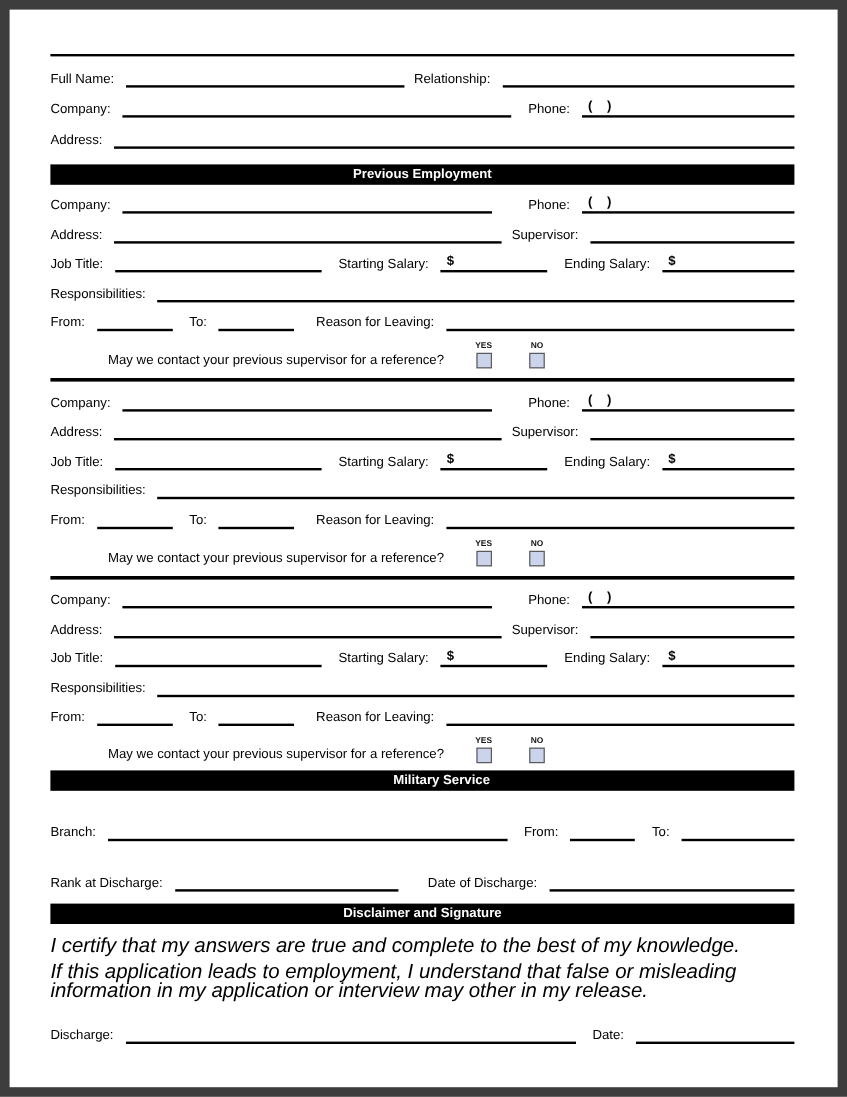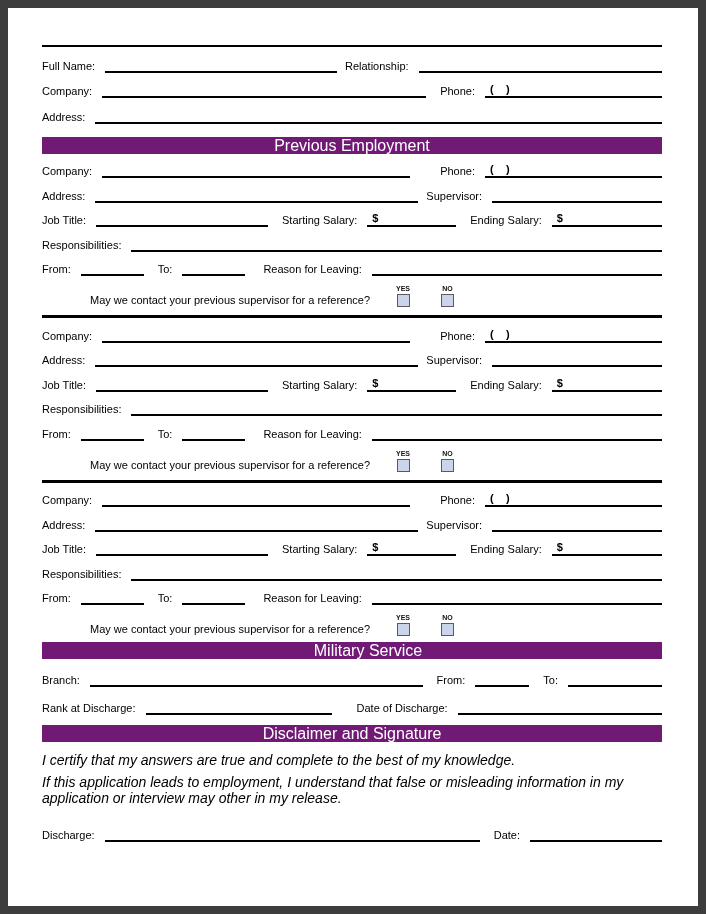--- a/index.html
+++ b/index.html
@@ -11,62 +11,62 @@
   .page{
     position:absolute;left:8px;top:8px;width:690px;height:898px;
     background:#ffffff;overflow:hidden;
   }
   .content{margin-left:34px;margin-right:36px;}
   .top-rule{margin-top:37px;border-top:2px solid #000;}
 
   .row{display:flex;align-items:flex-end;font-size:11px;color:#000;}
   .row-top{height:25.5px;align-items:flex-end;}
   .row-emp{height:24.5px;}
-  .row-mil{height:28px;}
+  .row-mil{height:42px;}
   .lbl{white-space:nowrap;line-height:13px;flex:none;}
   .line{border-bottom:2px solid #000;height:3px;margin-left:10px;flex:none;}
   .line.grow{flex:1 1 auto;}
   .line.has-text{height:auto;line-height:13px;white-space:pre;font-weight:bold;padding-left:5px;}
   .ml8{margin-left:8px;}
   .ml14{margin-left:14px;}
   .ml18{margin-left:18px;}
   .ml25{margin-left:25px;}
   .ml30{margin-left:30px;}
   .w-jobtitle{width:172px;}
   .w-salary{width:84px;}
   .w-phone{width:172px;}
   .w-super{width:170px;}
   .w-fromto{width:63px;}
   .w-milfrom{width:54px;}
   .w-milto{width:94px;}
   .w-rank{width:186px;}
   .w-date{width:132px;}
 
   .section-header{
-    background:#701a75;color:#fff;font-size:16px;font-weight:normal;
+    background:#000000;color:#fff;font-size:11px;font-weight:bold;
     text-align:center;height:17px;line-height:17px;
   }
   .hdr-emp{margin-top:13px;}
   .hdr-mil{margin-top:6px;padding-left:32px;}
   .hdr-disc{margin-top:10px;}
 
   .divider{border-top:3px solid #000;margin-top:8px;}
 
   .q-row{display:flex;align-items:flex-end;height:31px;font-size:11px;}
   .q-text{line-height:13px;padding-left:48px;}
   .cb-group{display:flex;flex-direction:column;align-items:center;flex:none;}
   .cb-yes{margin-left:26px;}
   .cb-no{margin-left:31px;}
   .cb-label{font-size:7px;font-weight:bold;line-height:8px;color:#111;}
   .checkbox{
     width:13px;height:13px;box-sizing:border-box;
     background:#ccd4ec;border:1px solid #5a5a5a;margin-top:1px;cursor:pointer;
   }
 
-  .disc-p{font-size:14px;font-style:italic;line-height:16px;color:#000;margin:0;}
+  .disc-p{font-size:17px;font-style:italic;line-height:16px;color:#000;margin:0;}
   .disc-p1{margin-top:10px;}
   .disc-p2{margin-top:6px;}
   .row-sig{height:24px;margin-top:12px;}
 </style>
 </head>
 <body>
 
 <div class="page">
   <div class="content">
 

